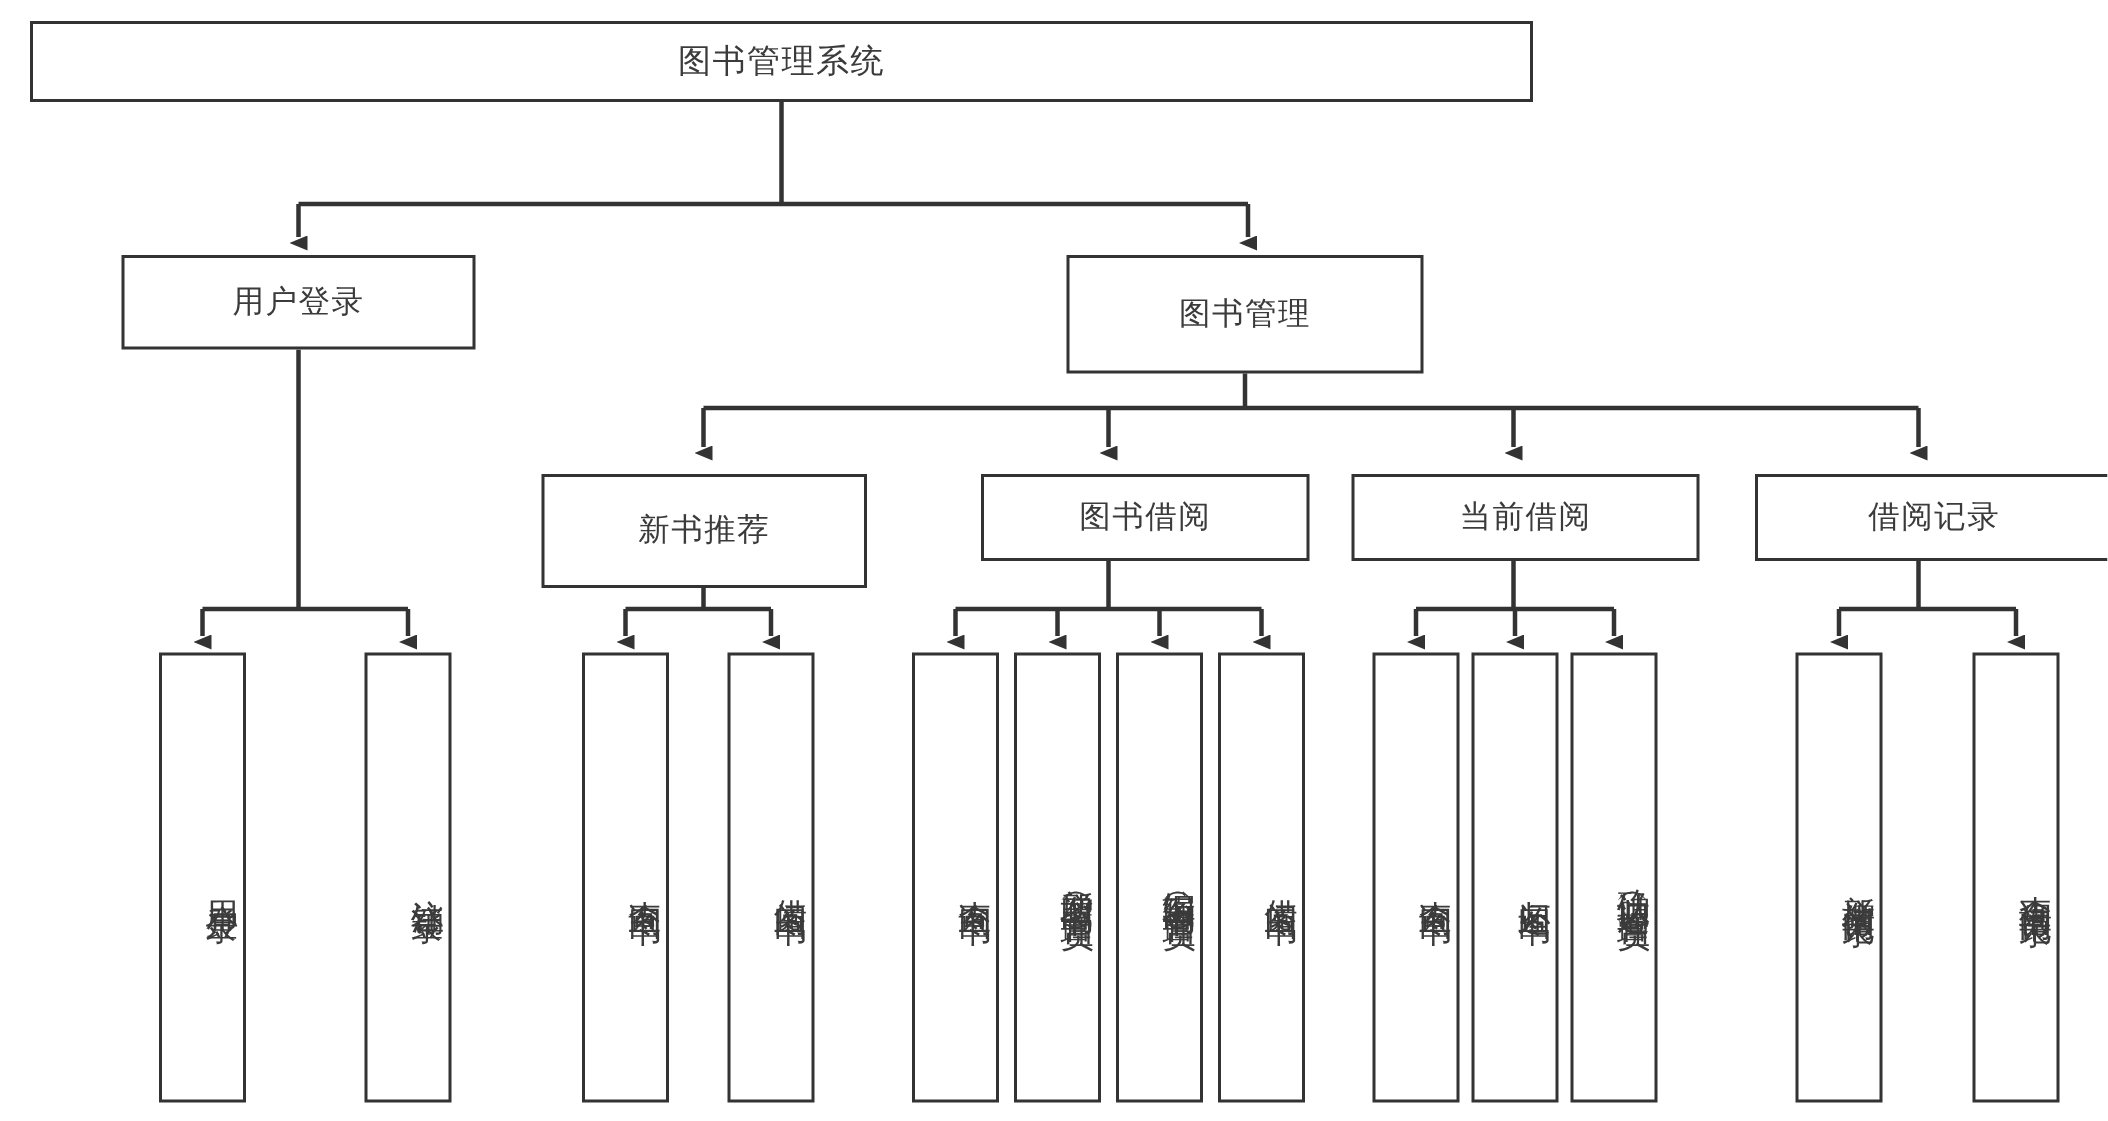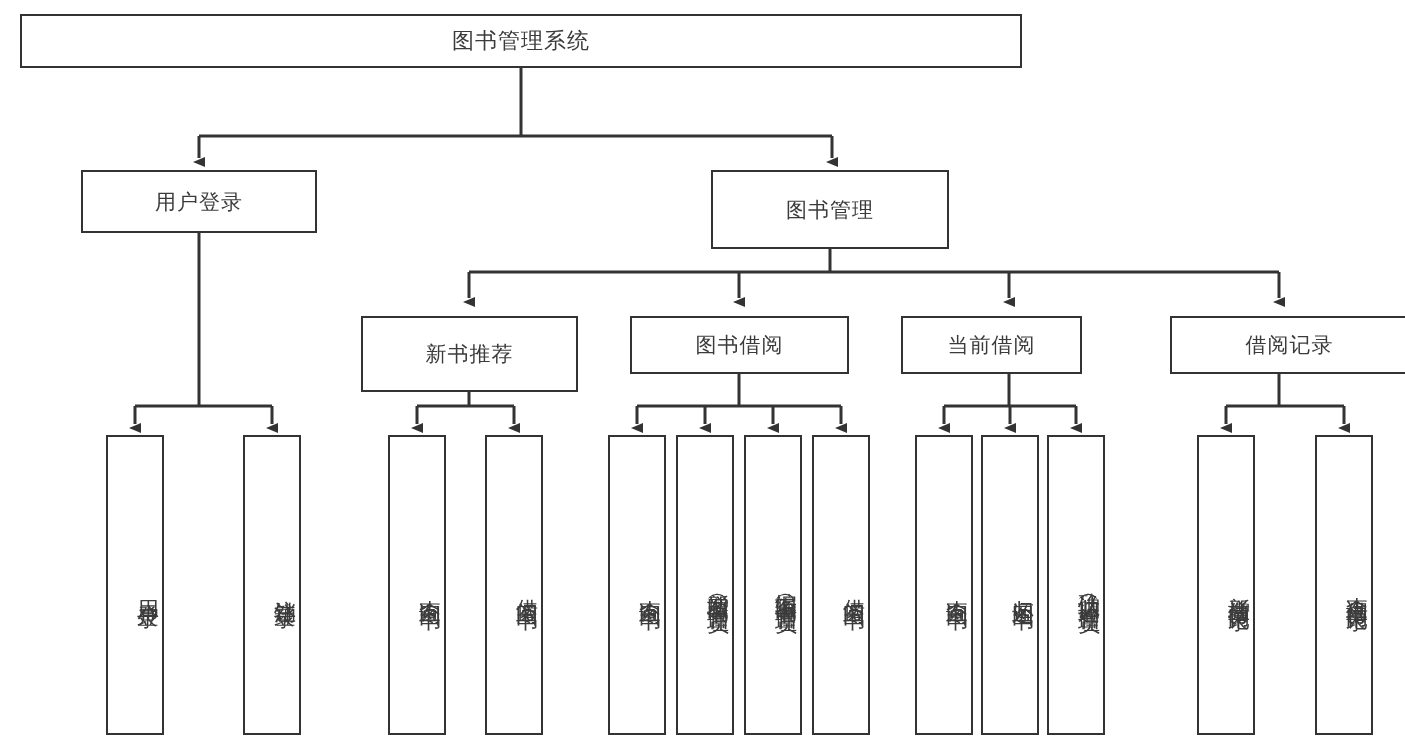--- a/index.html
+++ b/index.html
@@ -134,22 +134,22 @@
       <path d="M 1344 406 L 1344 424" marker-end="url(#arrowhead)"></path>
     </g>
   </svg>
 
   <div class="node horizontal root" style="left:20px; top:14px; width:1002px; height:54px;">图书管理系统</div>
 
   <div class="node horizontal" style="left:81px; top:170px; width:236px; height:63px;">用户登录</div>
   <div class="node horizontal" style="left:711px; top:170px; width:238px; height:79px;">图书管理</div>
 
   <div class="node horizontal" style="left:361px; top:316px; width:217px; height:76px;">新书推荐</div>
-  <div class="node horizontal" style="left:630px; top:316px; width:219px; height:58px;">图书借阅</div>
-  <div class="node horizontal" style="left:901px; top:316px; width:181px; height:58px;">当前借阅</div>
+  <div class="node horizontal" style="left:654px; top:316px; width:219px; height:58px;">图书借阅</div>
+  <div class="node horizontal" style="left:901px; top:316px; width:232px; height:58px;">当前借阅</div>
   <div class="node horizontal" style="left:1170px; top:316px; width:239px; height:58px;">借阅记录</div>
 
   <div class="node vertical" style="left:106px; top:435px; width:58px; height:300px;">用户登录</div>
   <div class="node vertical" style="left:243px; top:435px; width:58px; height:300px;">注销登录</div>
 
   <div class="node vertical" style="left:388px; top:435px; width:58px; height:300px;">查询图书</div>
   <div class="node vertical" style="left:485px; top:435px; width:58px; height:300px;">借阅图书</div>
 
   <div class="node vertical" style="left:608px; top:435px; width:58px; height:300px;">查询图书</div>
   <div class="node vertical" style="left:676px; top:435px; width:58px; height:300px;">新增图书（管理员）</div>

